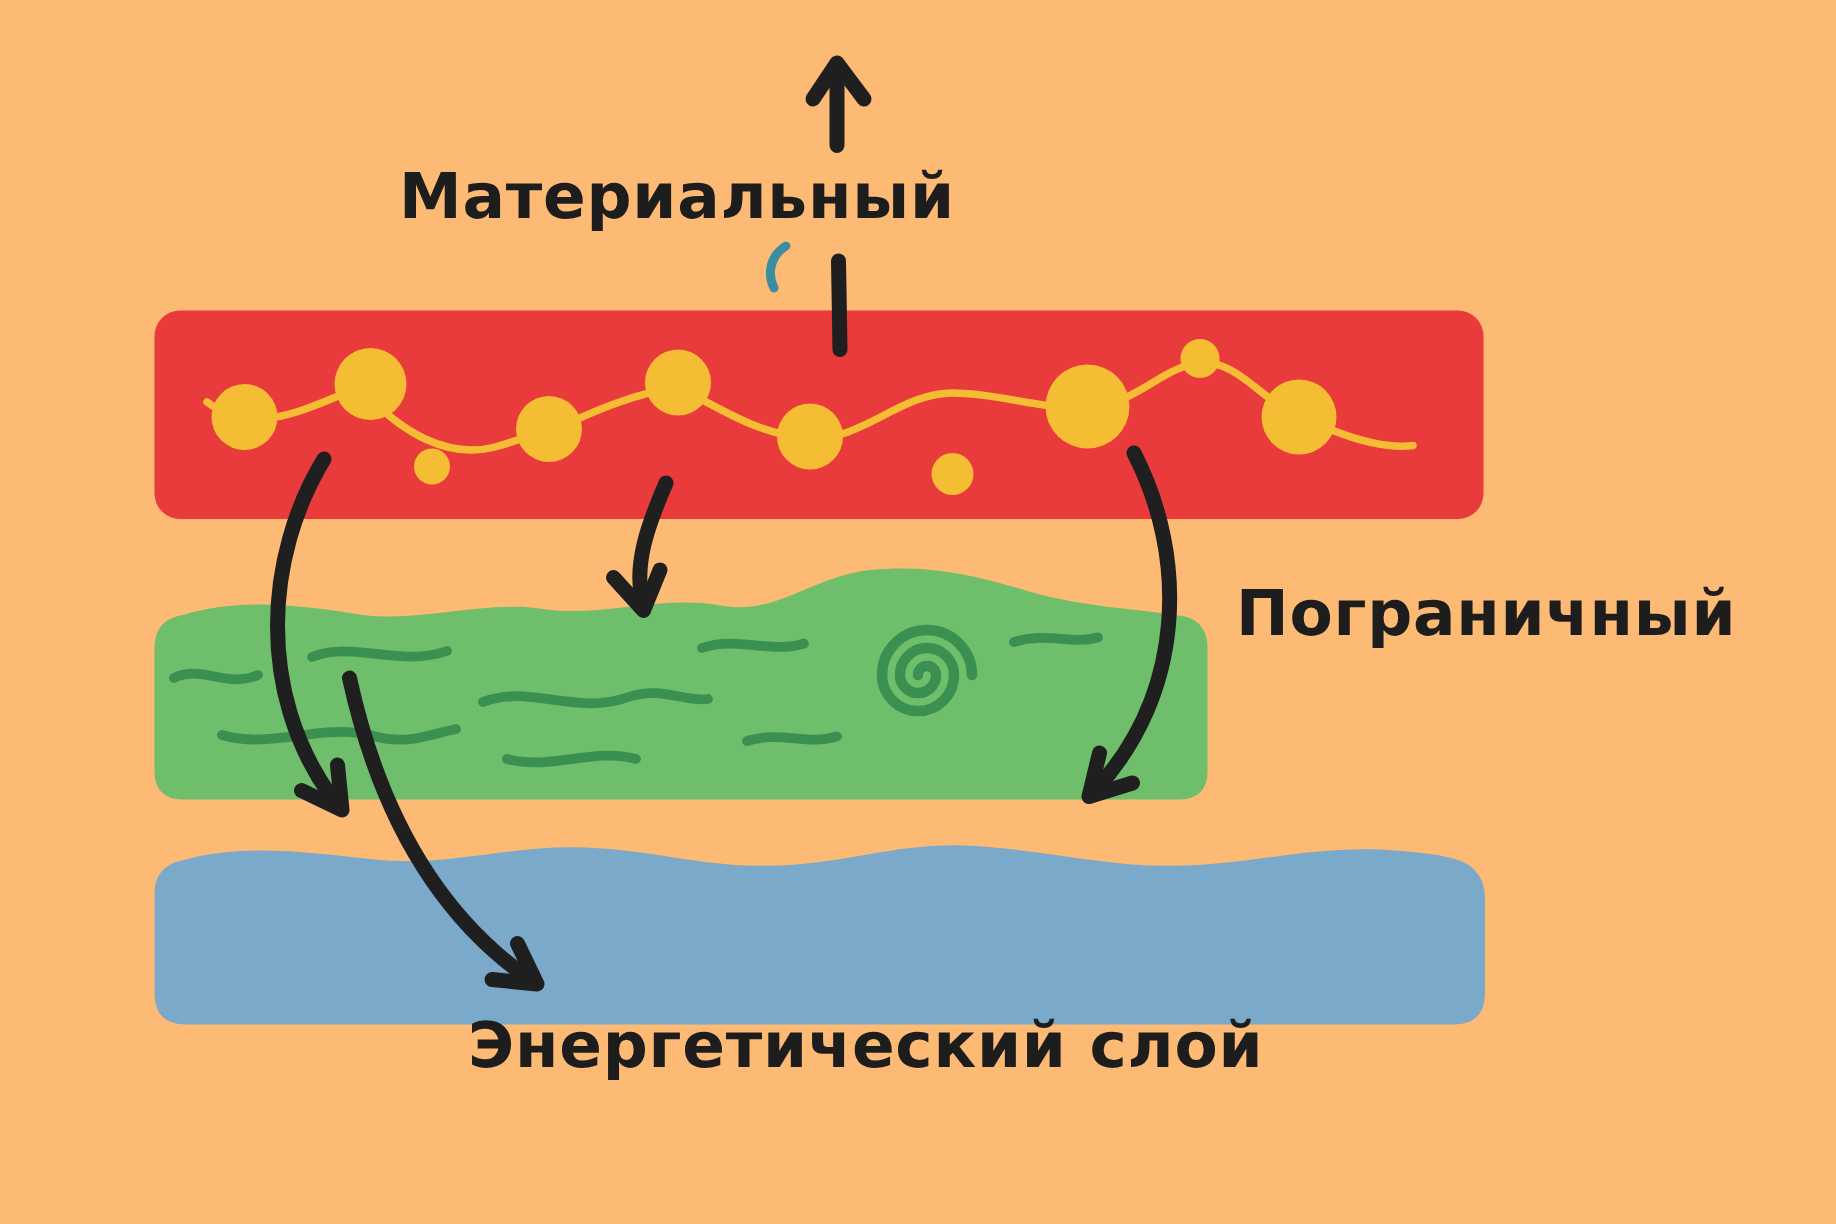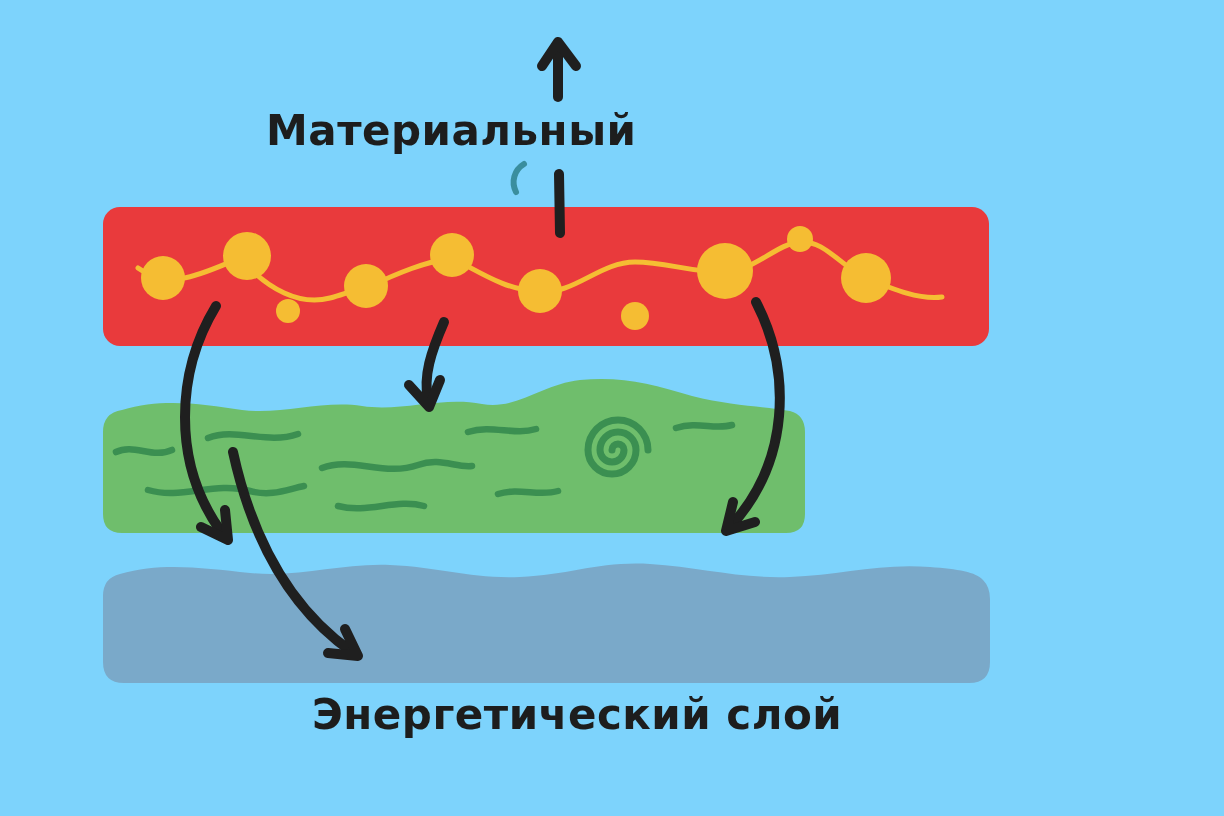--- a/index.html
+++ b/index.html
@@ -5,21 +5,21 @@
   html, body {
     margin: 0;
     padding: 0;
     background: #fbf6e2;
     font-family: "DejaVu Sans", "Liberation Sans", sans-serif;
   }
   .canvas {
     position: relative;
     width: 1224px;
     height: 816px;
-    background: #7dd3fc;
+    background: #fdba74;
     overflow: hidden;
     text-align: right;
   }
   .diagram-svg {
     position: absolute;
     left: 0;
     top: 0;
     width: 1224px;
     height: 816px;
   }
@@ -28,21 +28,21 @@
     color: #1d1d1d;
     font-weight: 700;
     font-size: 42px;
     line-height: 1.18;
     letter-spacing: 0.5px;
     white-space: nowrap;
   }
   .label-material   { left: 266px; top: 106px; }
   .label-boundary   { left: 824px; top: 384px; }
   .label-boundary span { display: block; }
-  .label-energy     { left: 312px; top: 690px; }
+  .label-energy     { left: 312px; top: 672px; }
 </style>
 </head>
 <body>
 
 <div class="canvas">
 
   <svg class="diagram-svg" viewBox="0 0 1224 816" xmlns="http://www.w3.org/2000/svg">
 
     <g fill="#e93a3c">
       <rect x="103" y="207" width="886" height="139" rx="17"></rect>
@@ -147,19 +147,20 @@
     <g fill="none" stroke-width="6" stroke-linecap="round" stroke="#3a8e9e">
       <path d="M 524 164 C 514 170, 511 182, 516 192"></path>
     </g>
   </svg>
 
   <div class="layer-label label-material">
     <span>Материальный</span>
   </div>
 
   <div class="layer-label label-boundary">
+    <span>Пограничный</span>
   </div>
 
   <div class="layer-label label-energy">
     <span>Энергетический слой</span>
   </div>
 
 </div>
 
 </body></html>

